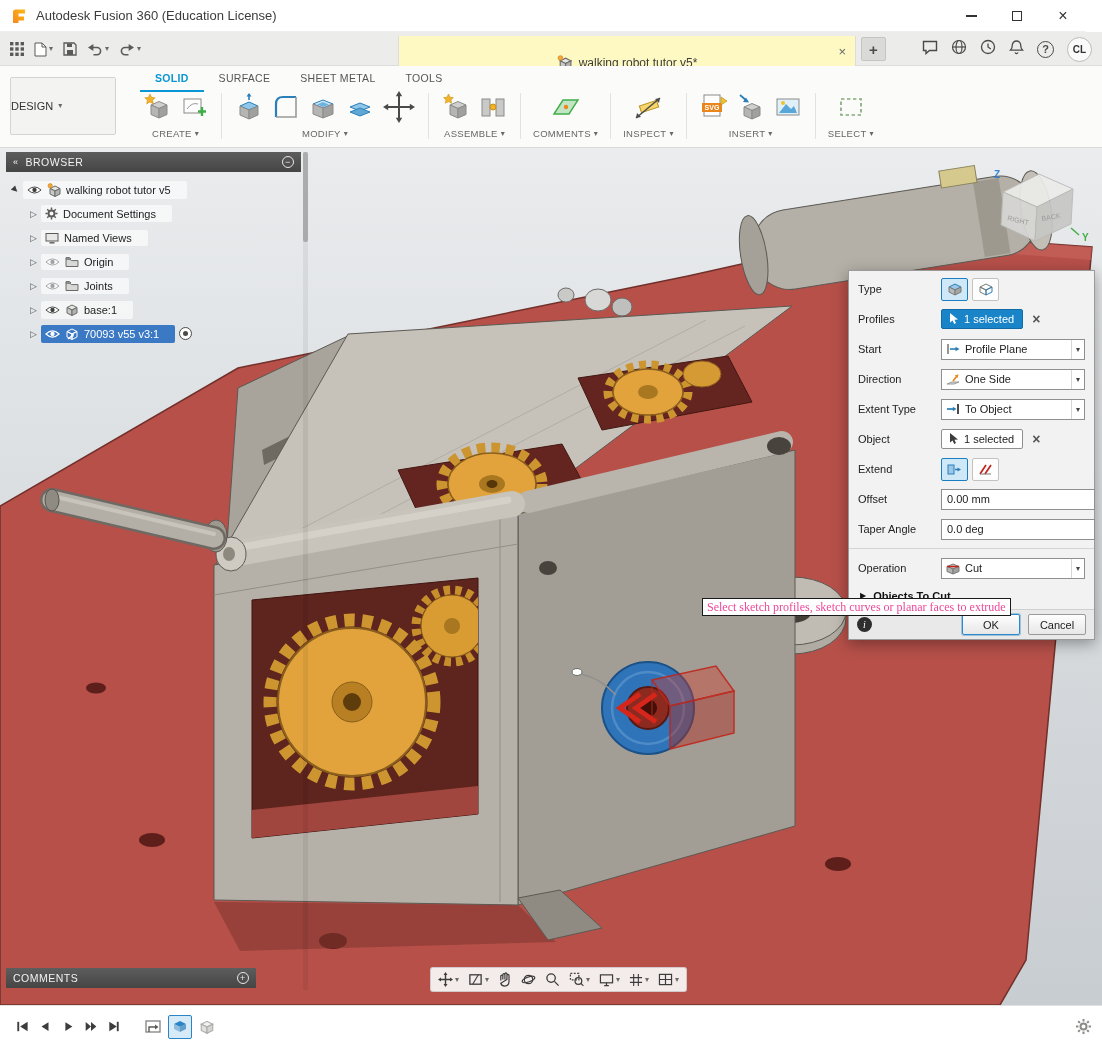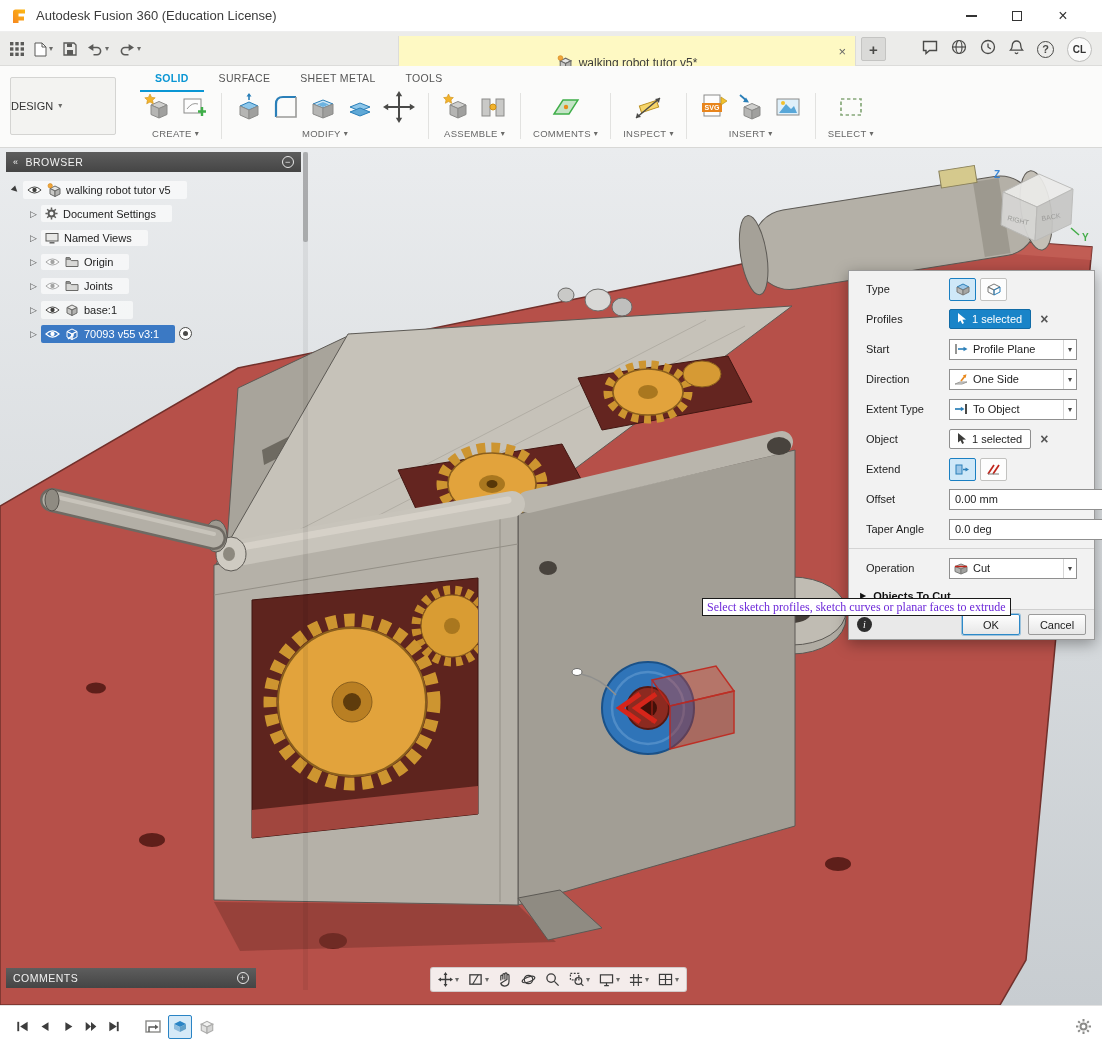--- a/index.html
+++ b/index.html
@@ -63,21 +63,21 @@
 .ground-icon{width:13px;height:13px;border:1.5px solid #4a4a48;border-radius:50%;background:#fff;margin-left:4px;display:flex;align-items:center;justify-content:center;flex:none}
 .ground-icon i{width:5px;height:5px;border-radius:50%;background:#4a4a48}
 .comments{position:absolute;left:6px;top:820px;width:250px;z-index:10}
 
 
 .dialog{position:absolute;left:848px;top:122px;width:247px;background:#f2f2f2;border:1px solid #9a9a9a;box-shadow:0 4px 14px rgba(0,0,0,.35);font-size:11px;color:#222;z-index:30}
 .dlg-header{height:21px;background:linear-gradient(#606060,#3e3e3e);color:#fff;display:flex;align-items:center;padding:0 7px;font-size:10.5px;letter-spacing:.4px;gap:6px}
 .hdot{width:4px;height:4px;border-radius:50%;background:#d8d8d8}
 .dlg-expand{margin-left:auto;font-size:12px;color:#e8e8e8;line-height:1}
 .dlg-rows{padding:3px 0 1px}
-.drow{display:flex;align-items:center;height:30px;padding:0 17px}
+.drow{display:flex;align-items:center;height:30px;padding:0 9px}
 .dlabel{width:83px;flex:none;color:#222}
 .dctrl{flex:1;display:flex;align-items:center;gap:4px}
 .dropdown{flex:1;height:21px;border:1px solid #8f8f8f;background:#fff;display:flex;align-items:center;padding:0 0 0 4px;gap:5px}
 .dd-text{flex:1;white-space:nowrap;overflow:hidden}
 .dd-caret{font-size:8px;color:#444;border-left:1px solid #d6d6d6;align-self:stretch;display:flex;align-items:center;padding:0 4px}
 .chip-btn{height:20px;display:flex;align-items:center;gap:5px;padding:0 8px;border-radius:2px}
 .chip-btn.blue{background:#1984c8;border:1px solid #116ba6;color:#fff}
 .chip-btn.white{background:#fff;border:1px solid #8f8f8f;color:#222}
 .xbtn{color:#555;font-size:14px;font-weight:bold;margin-left:5px;line-height:1}
 .tinput{flex:1;height:21px;border:1px solid #8f8f8f;background:#fff;font-size:11px;padding:0 5px;font-family:inherit;color:#222;outline:none}
@@ -86,21 +86,21 @@
 .dlg-sep{height:1px;background:#d4d4d4;margin:4px 0}
 .otc-row{display:flex;align-items:center;gap:7px;height:25px;padding:0 11px;font-weight:bold;color:#111}
 .otc-tri{font-size:8px;color:#111}
 .dlg-footer{height:30px;background:#e9e9e9;border-top:1px solid #cfcfcf;display:flex;align-items:center;padding:0 8px;gap:8px}
 .info-dot{width:15px;height:15px;border-radius:50%;background:#2e2e2e;color:#fff;font-size:10px;display:flex;align-items:center;justify-content:center;font-family:"Liberation Serif","DejaVu Serif",serif;font-style:italic}
 .btn{height:21px;min-width:58px;background:linear-gradient(#fefefe,#e7e7e7);border:1px solid #9a9a9a;border-radius:2px;font-size:11px;display:flex;align-items:center;justify-content:center;color:#222;font-family:inherit}
 .btn.primary{border-color:#2d89c8;box-shadow:0 0 0 1px rgba(45,137,200,.4)}
 .spacer{margin-left:auto}
 
 
-.tooltip{position:absolute;left:702px;top:450px;background:#fff;border:1px solid #1a1a1a;font-size:12px;padding:0 4px;line-height:16px;color:#6d28d9;white-space:nowrap;z-index:40;font-family:"Liberation Serif","DejaVu Serif",serif}
+.tooltip{position:absolute;left:702px;top:450px;background:#fff;border:1px solid #1a1a1a;font-size:12px;padding:0 4px;line-height:16px;color:#ec4899;white-space:nowrap;z-index:40;font-family:"Liberation Serif","DejaVu Serif",serif}
 
 
 .navbar{position:absolute;left:430px;top:819px;height:25px;background:rgba(250,250,250,.92);border:1px solid rgba(0,0,0,.14);border-radius:3px;display:flex;align-items:center;padding:0 7px;gap:9px;z-index:10}
 .nav-item{display:flex;align-items:center;gap:2px;color:#3c3c3c}
 
 
 .timeline{position:absolute;left:0;top:1005px;width:1102px;height:42px;background:#fff;border-top:1px solid #e2e2e2;display:flex;align-items:center;padding:0 10px;z-index:20}
 .tl-btn{width:23px;height:22px;display:flex;align-items:center;justify-content:center}
 .tl-features{display:flex;align-items:center;gap:3px;margin-left:16px}
 .tl-feature{width:24px;height:24px;display:flex;align-items:center;justify-content:center;border:1px solid transparent;border-radius:2px}

